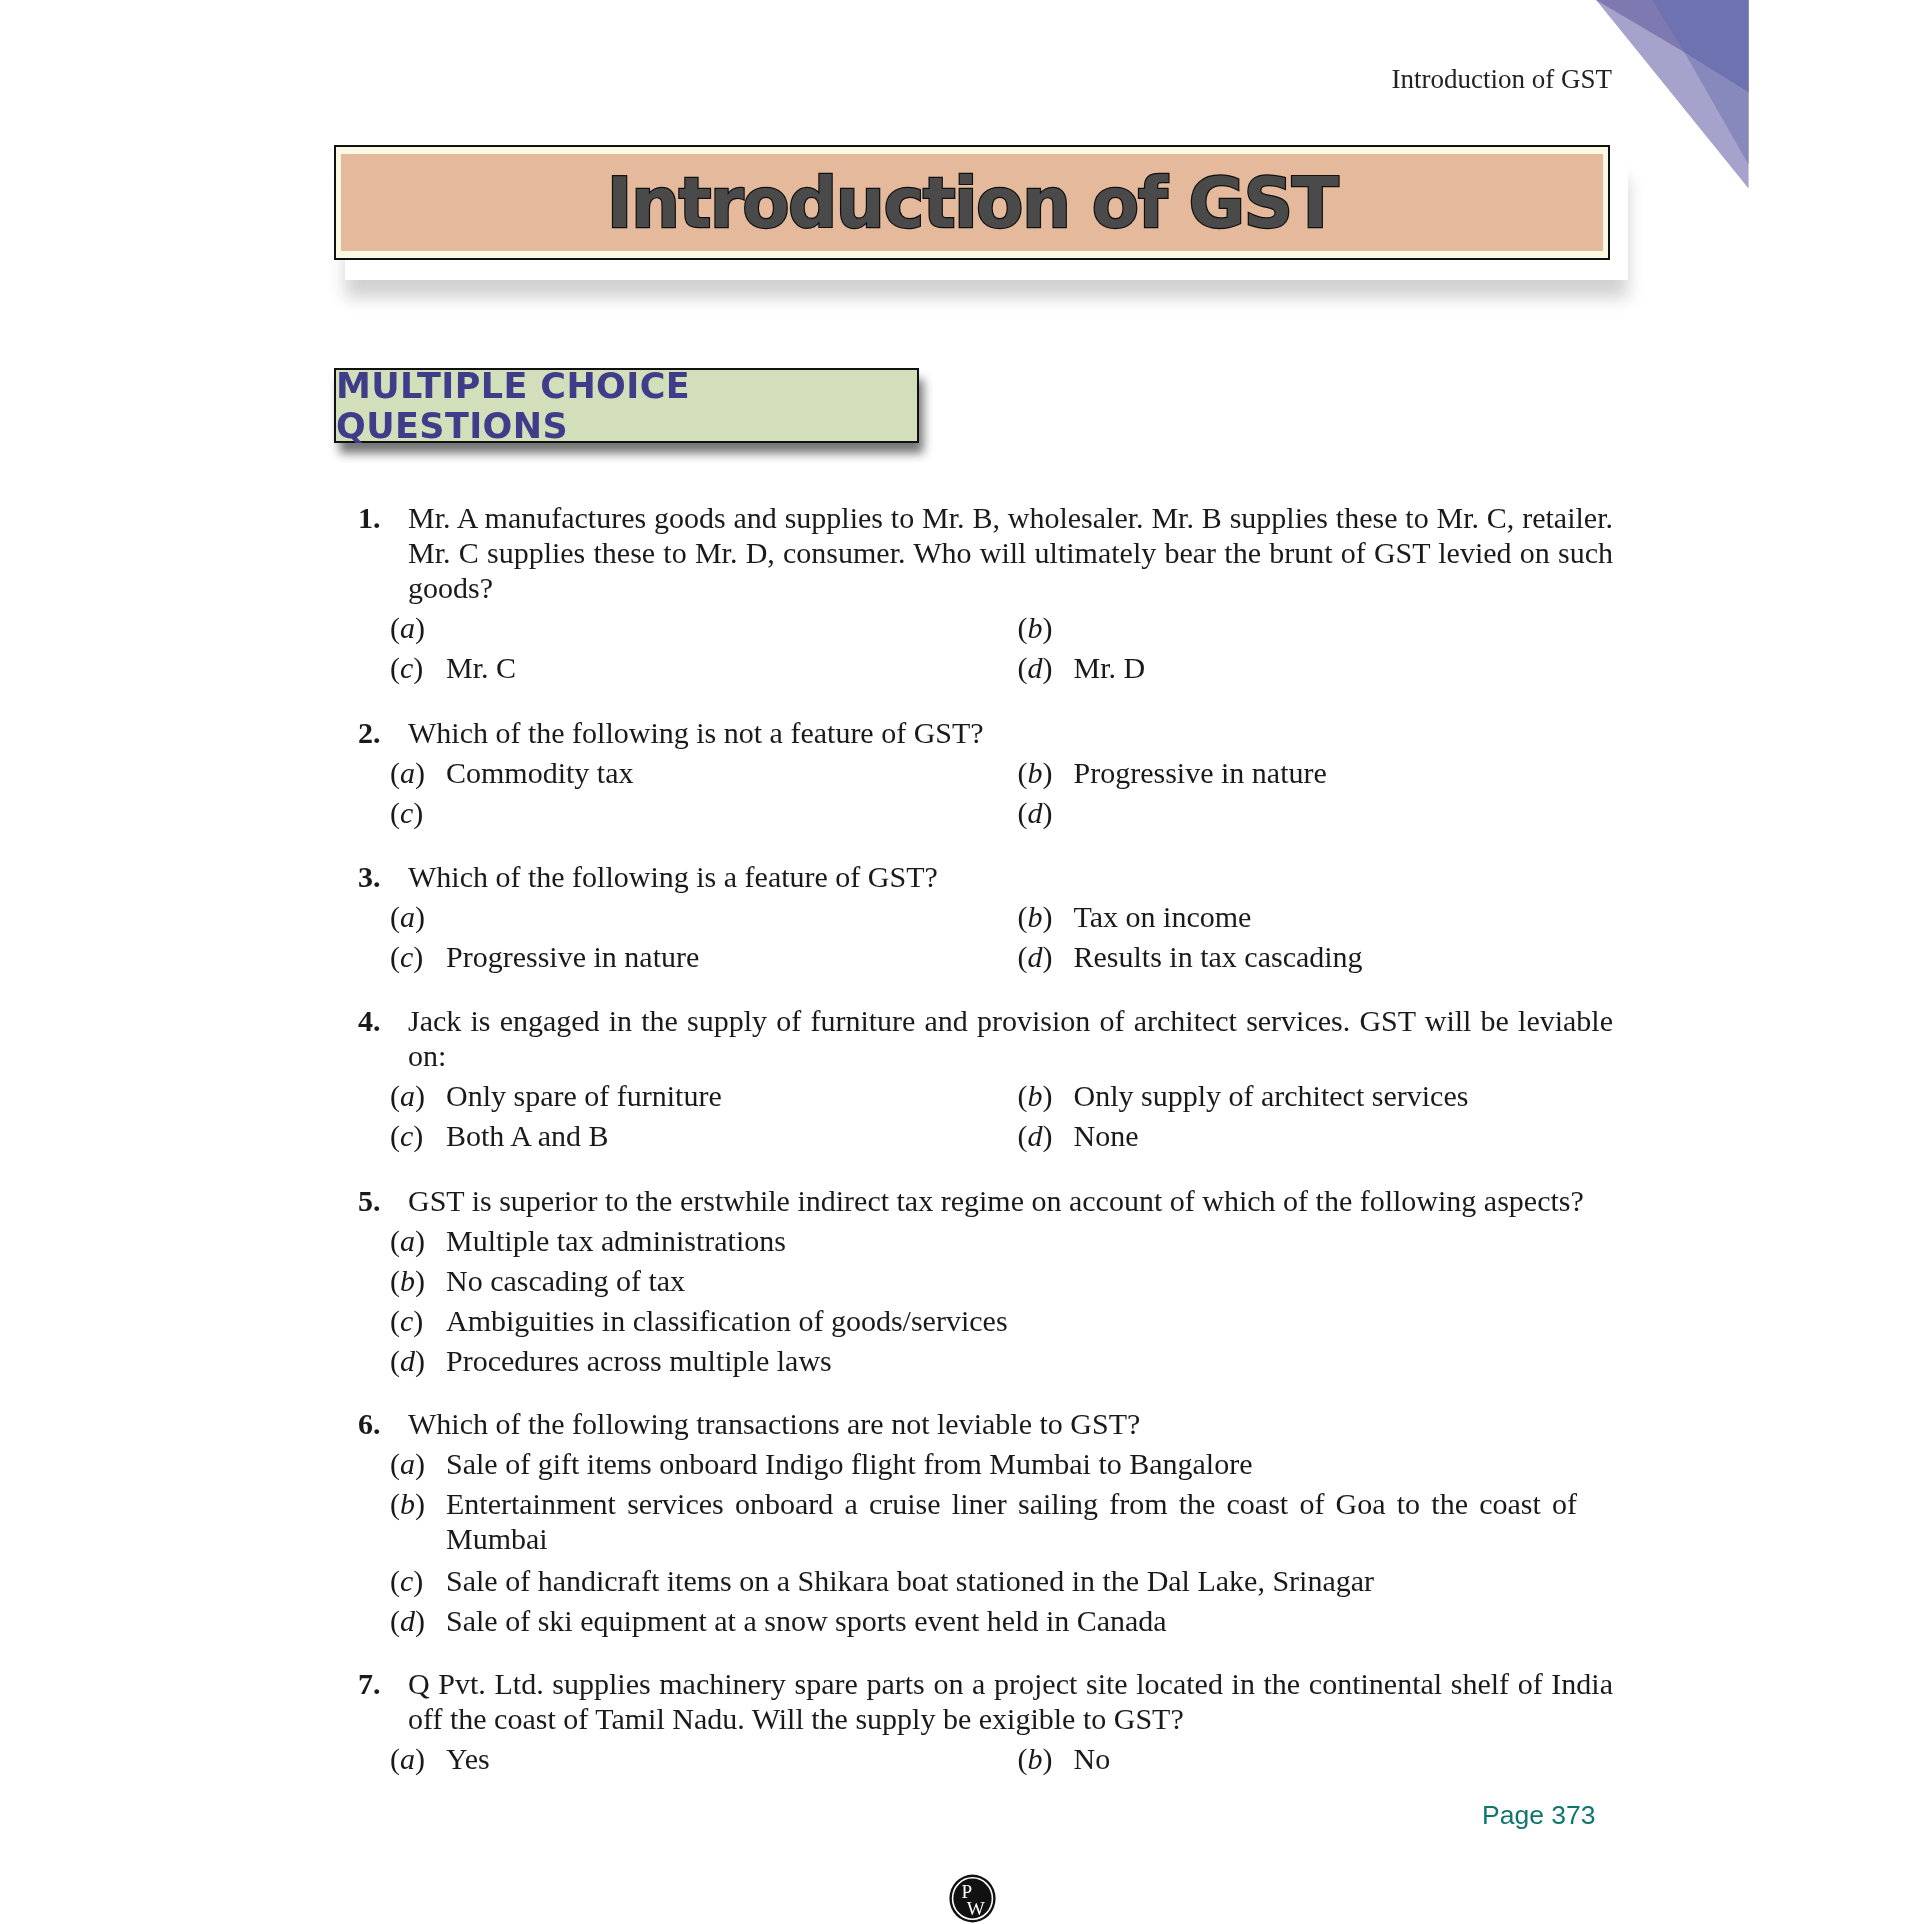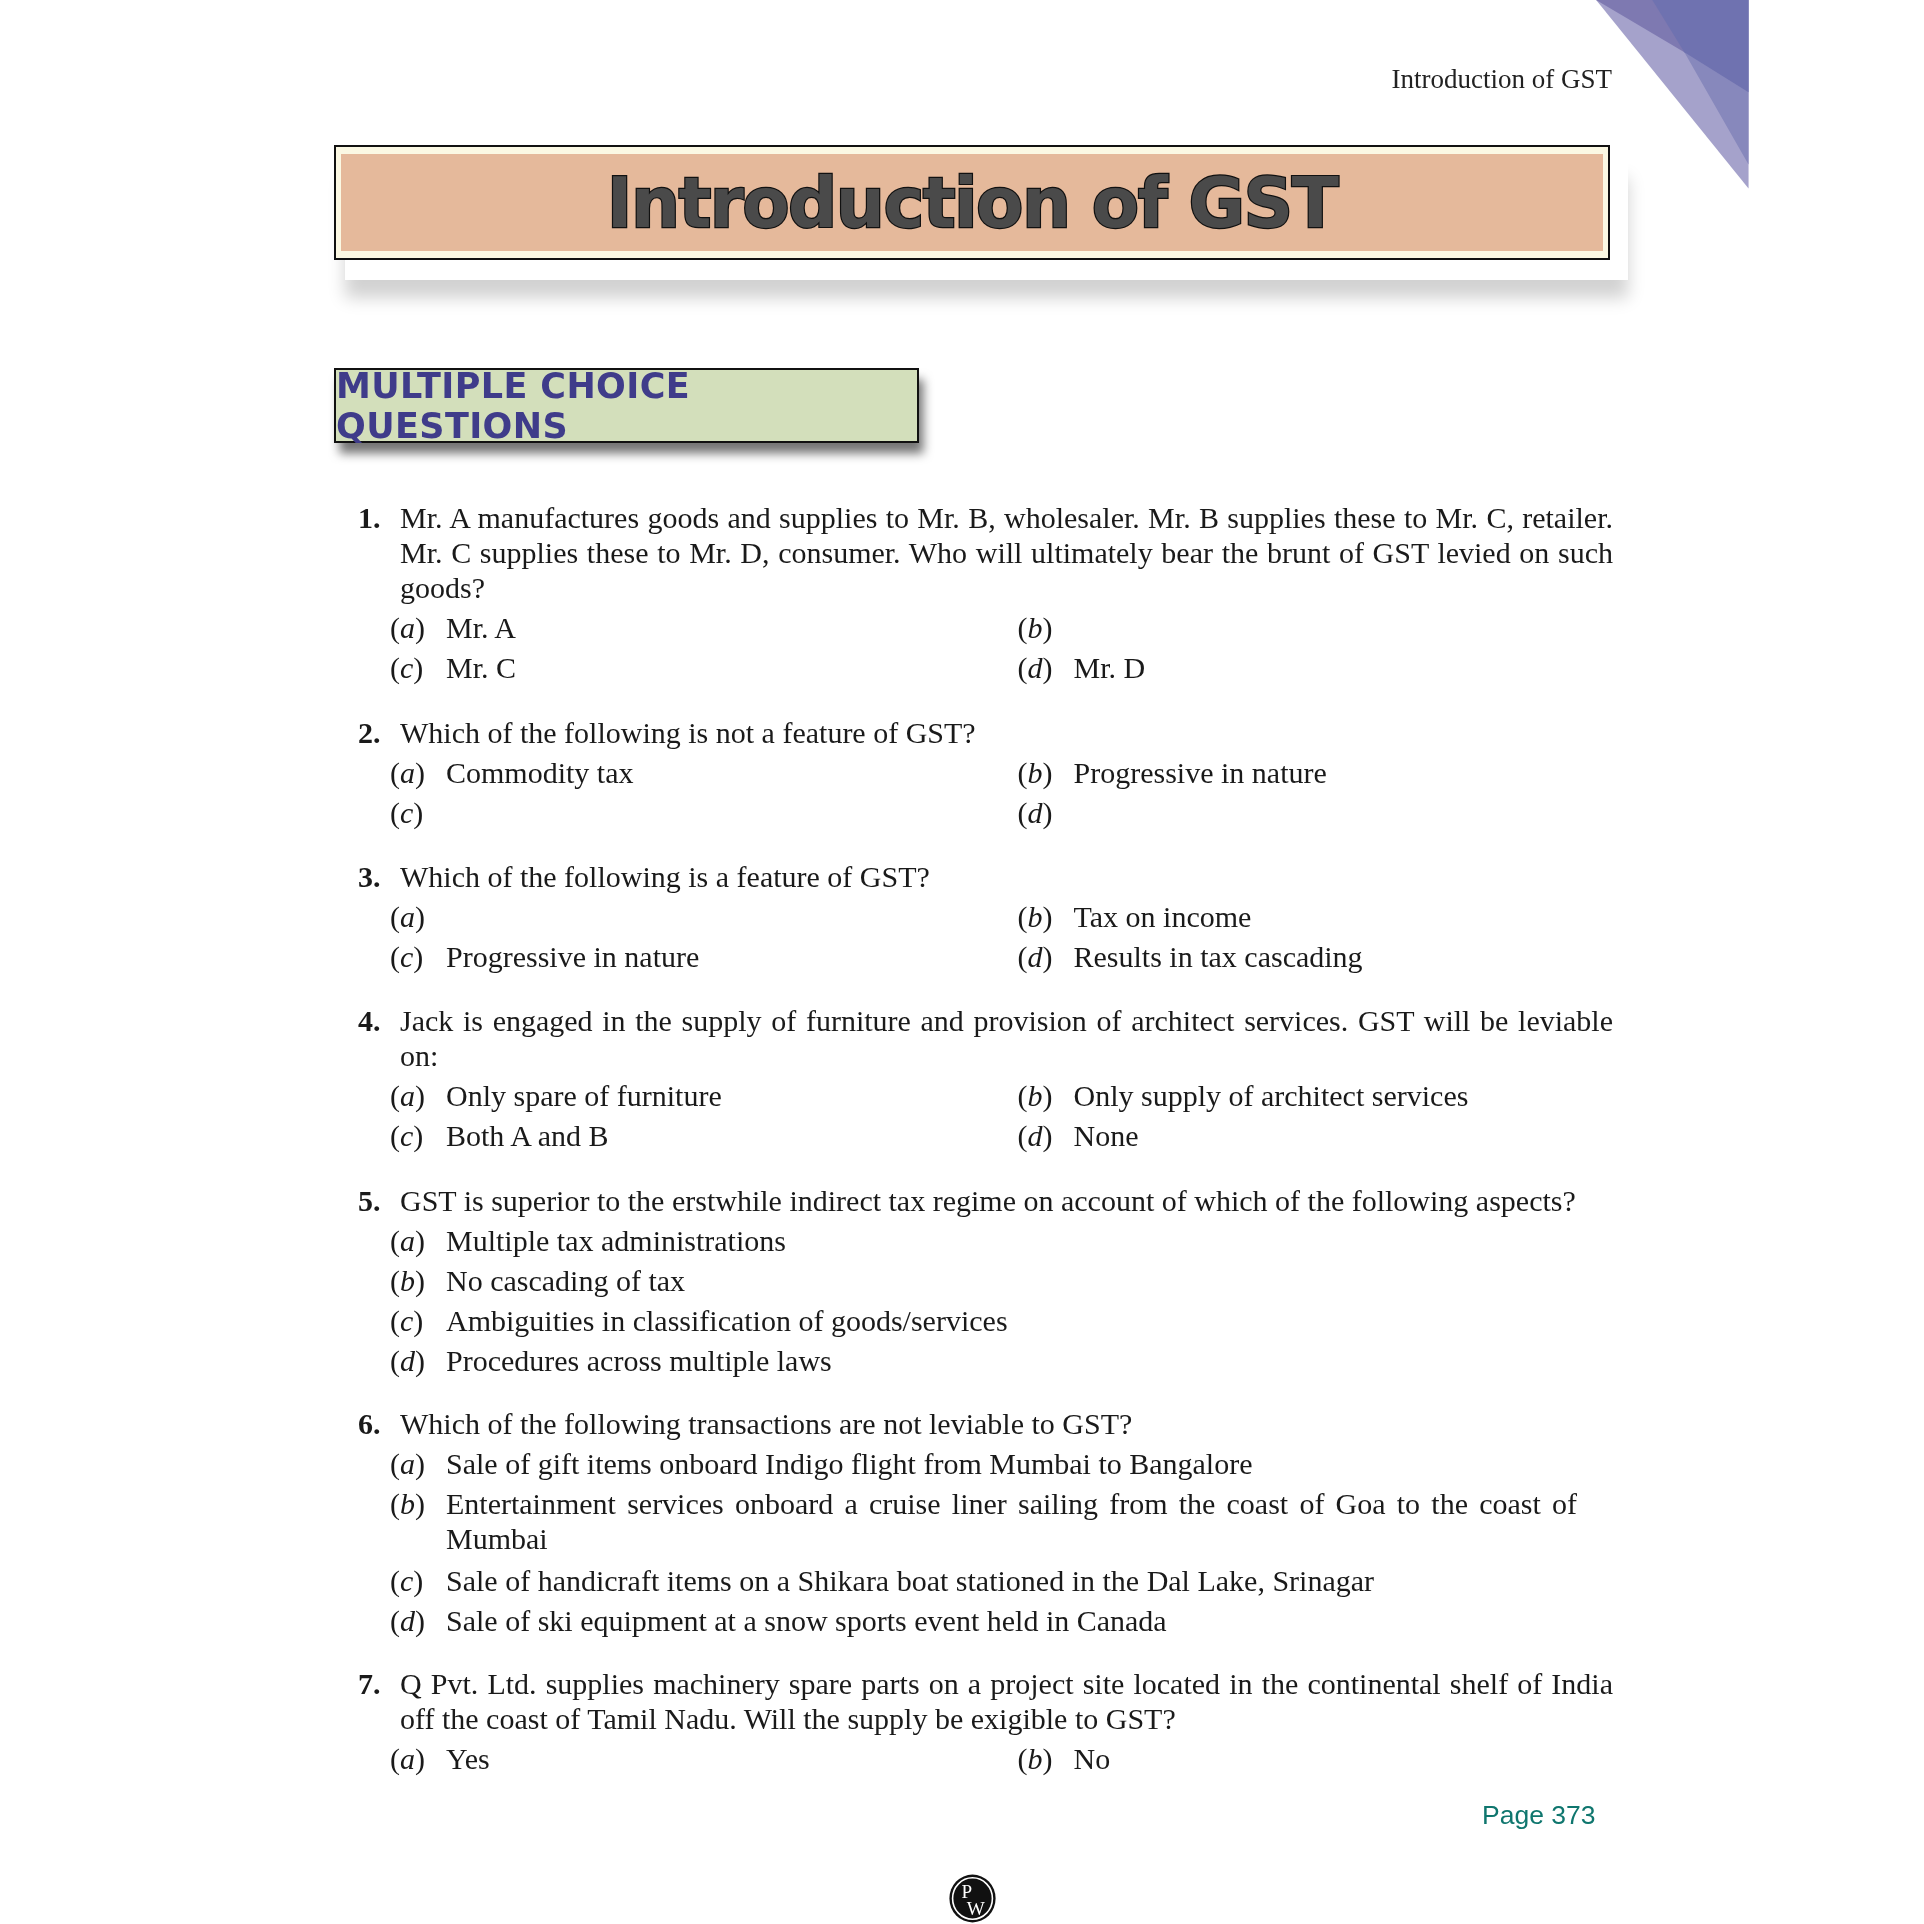--- a/index.html
+++ b/index.html
@@ -20,21 +20,21 @@
   .mcq-box { position:absolute; left:334px; top:368px; width:585px; height:75px;
              background:#d3dfbb; border:2.4px solid #111; box-sizing:border-box;
              box-shadow: 4.8px 11.2px 9.6px rgba(0,0,0,0.55);
              display:flex; align-items:center; justify-content:center; }
   .mcq-text { font-family:"DejaVu Sans", sans-serif; font-weight:bold; font-size:35px;
               color:#3f3c8a; letter-spacing:0.4px; }
   .q { position:absolute; left:358px; width:1255px; font-family:"Liberation Serif", serif;
        font-size:30px; line-height:35px; }
   .q-stem { display:flex; }
   .q-num { width:42px; flex:none; font-weight:bold; }
-  .q-text { flex:1; text-align:justify; }
+  .q-text { flex:1; text-align:justify;margin-left:8px; }
   .opts { margin-top:2.4px; }
   .opt-row { display:flex; height:40px; align-items:center; }
   .opt { display:flex; width:630px; }
   .opt.full { width:1219px; align-items:flex-start; }
   .opt-lbl { width:56px; flex:none; padding-left:32px; font-style:italic; box-sizing:content-box; }
   .opt-lbl .p { font-style:normal; }
   .opt-txt { flex:1; }
   .multi .opt-row.two { height:auto; align-items:flex-start; }
   .multi .opt.full .opt-txt { line-height:35px; text-align:justify; }
   .page-num { position:absolute; left:1482px; top:1800px; font-family:"Liberation Sans", sans-serif;
@@ -66,21 +66,20 @@
 
 <div class="q" style="top:500px;">
   <div class="q-stem">
     <span class="q-num">1.</span>
     <span class="q-text">Mr. A manufactures goods and supplies to Mr. B, wholesaler. Mr. B supplies these to Mr. C, retailer. Mr. C supplies these to Mr. D, consumer. Who will ultimately bear the brunt of GST levied on such goods?</span>
   </div>
   <div class="opts">
     <div class="opt-row">
       <div class="opt">
           <span class="opt-lbl"><span class="p">(</span><span>a</span><span class="p">)</span></span>
-          <span class="opt-txt">Mr. A</span>
         </div>
       <div class="opt">
           <span class="opt-lbl"><span class="p">(</span><span>b</span><span class="p">)</span></span>
         </div>
     </div>
     <div class="opt-row">
       <div class="opt">
           <span class="opt-lbl"><span class="p">(</span><span>c</span><span class="p">)</span></span>
           <span class="opt-txt">Mr. C</span>
         </div>

